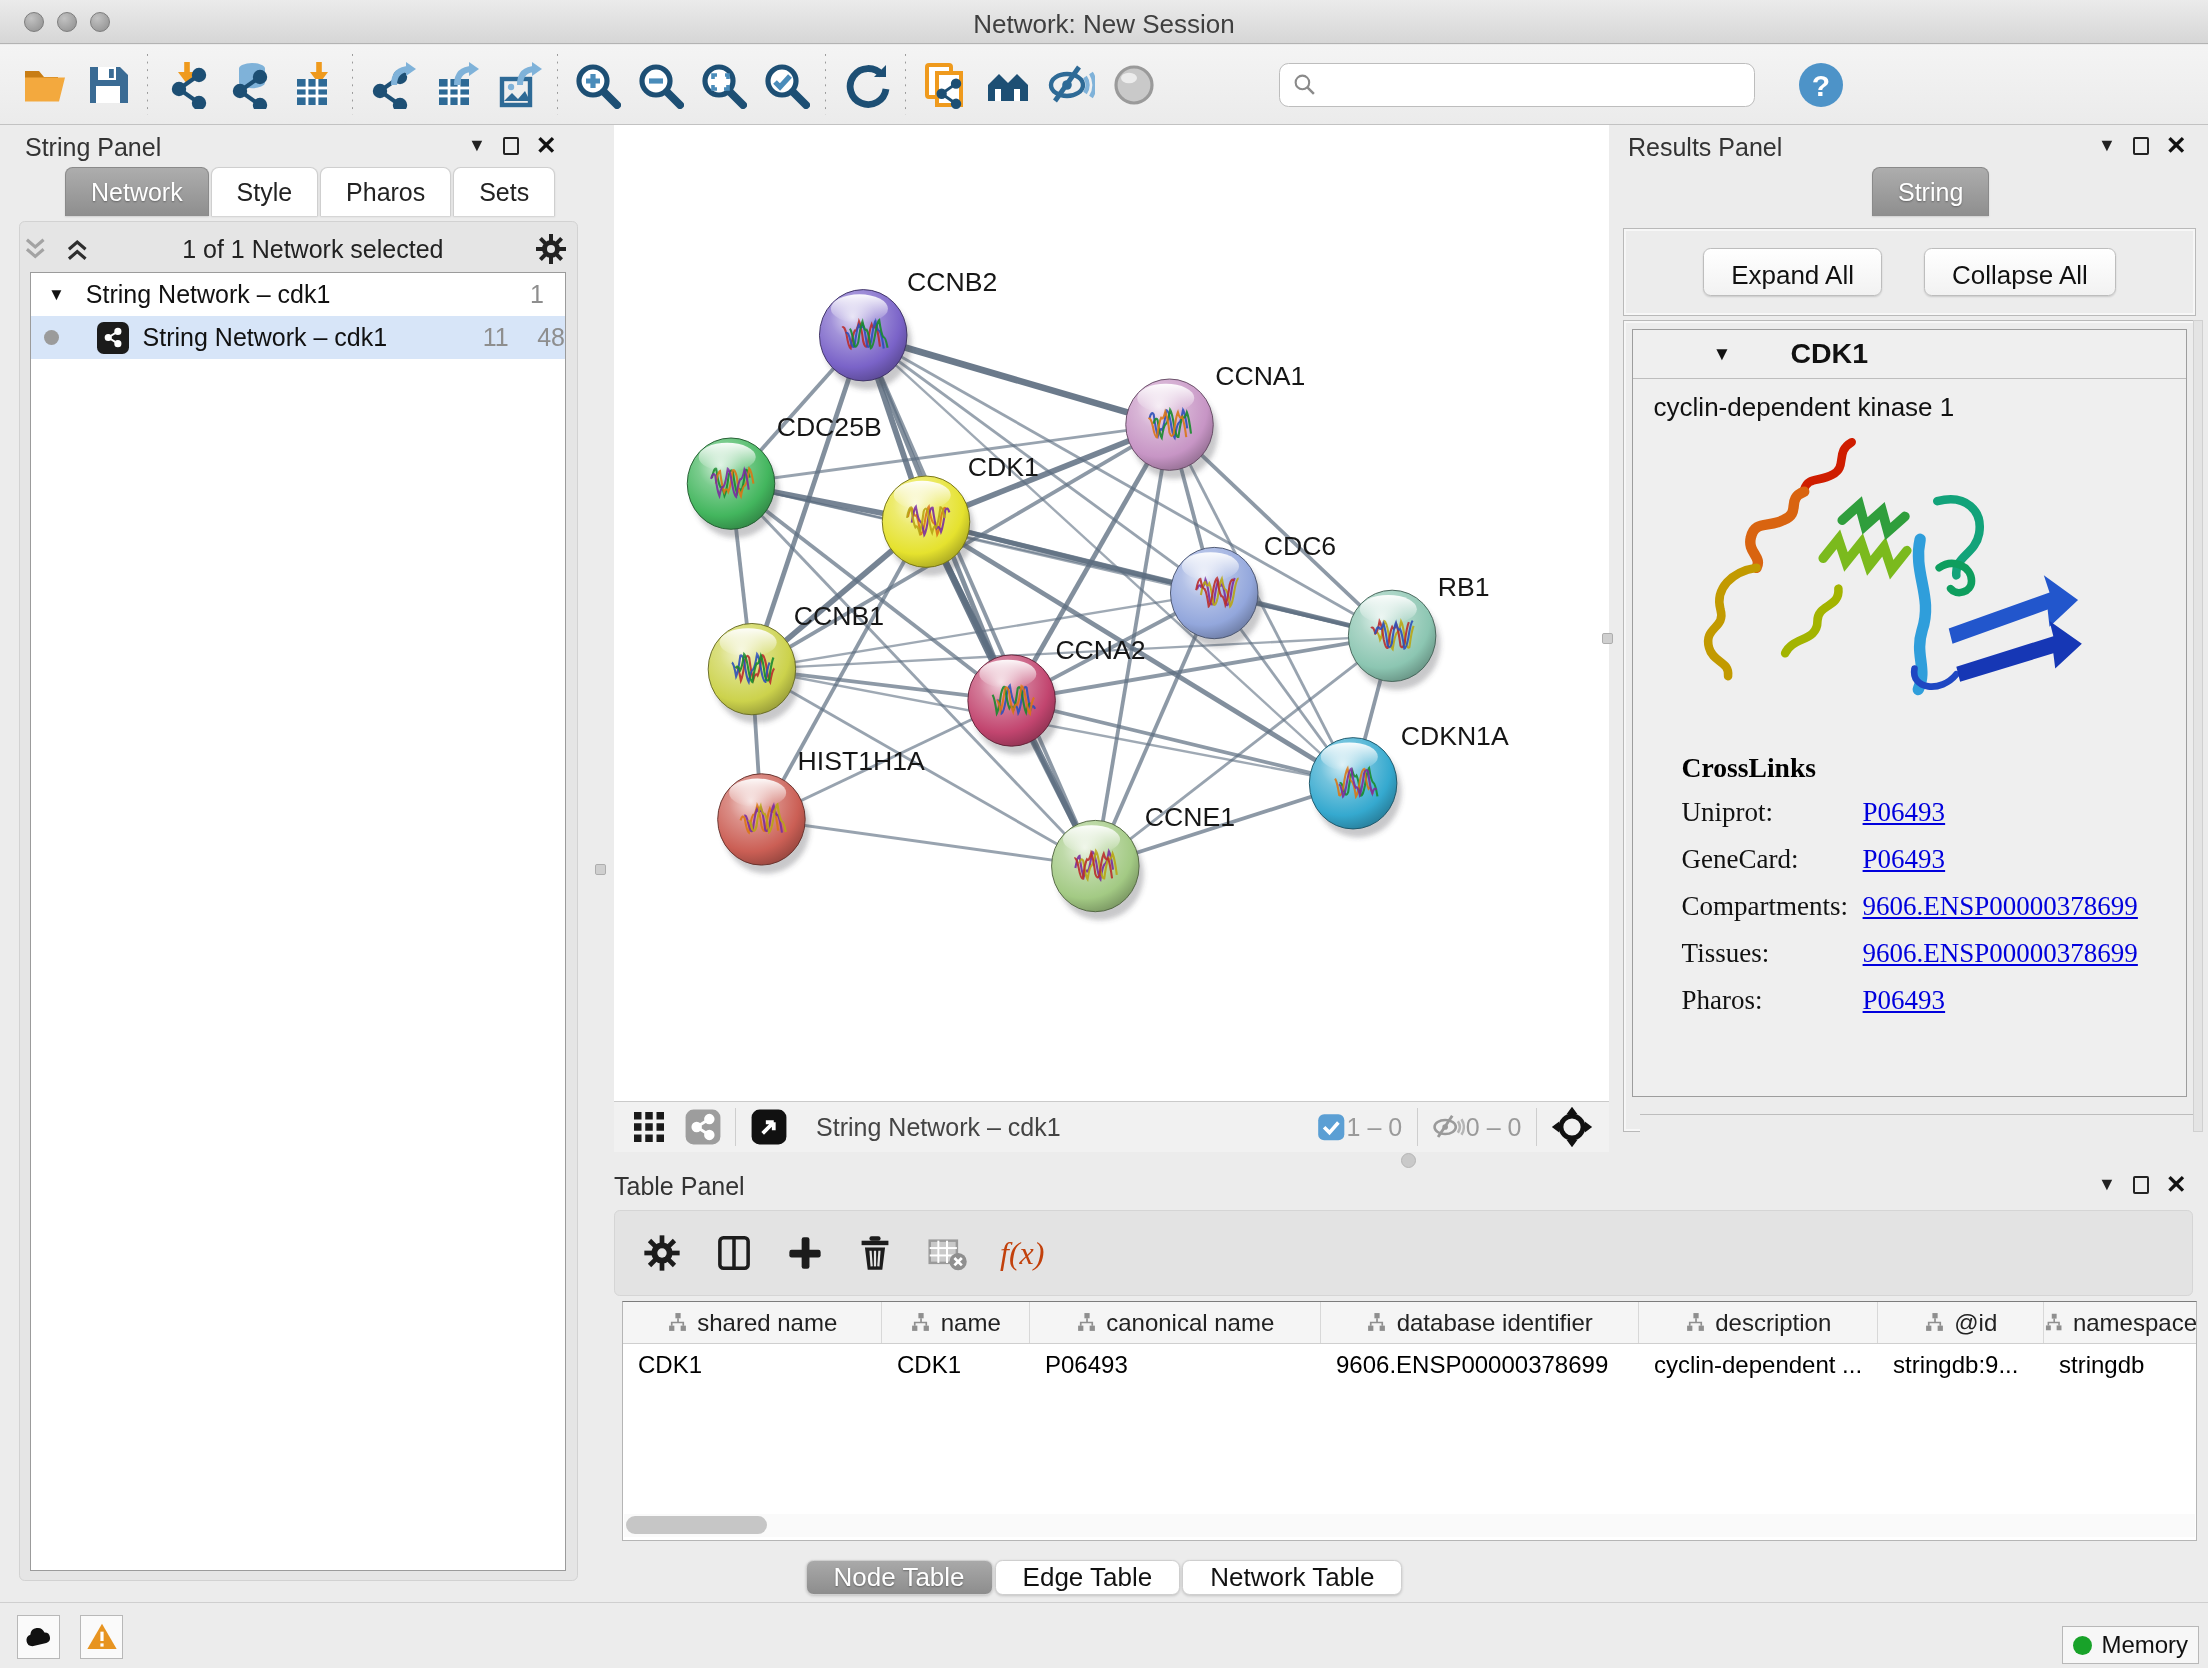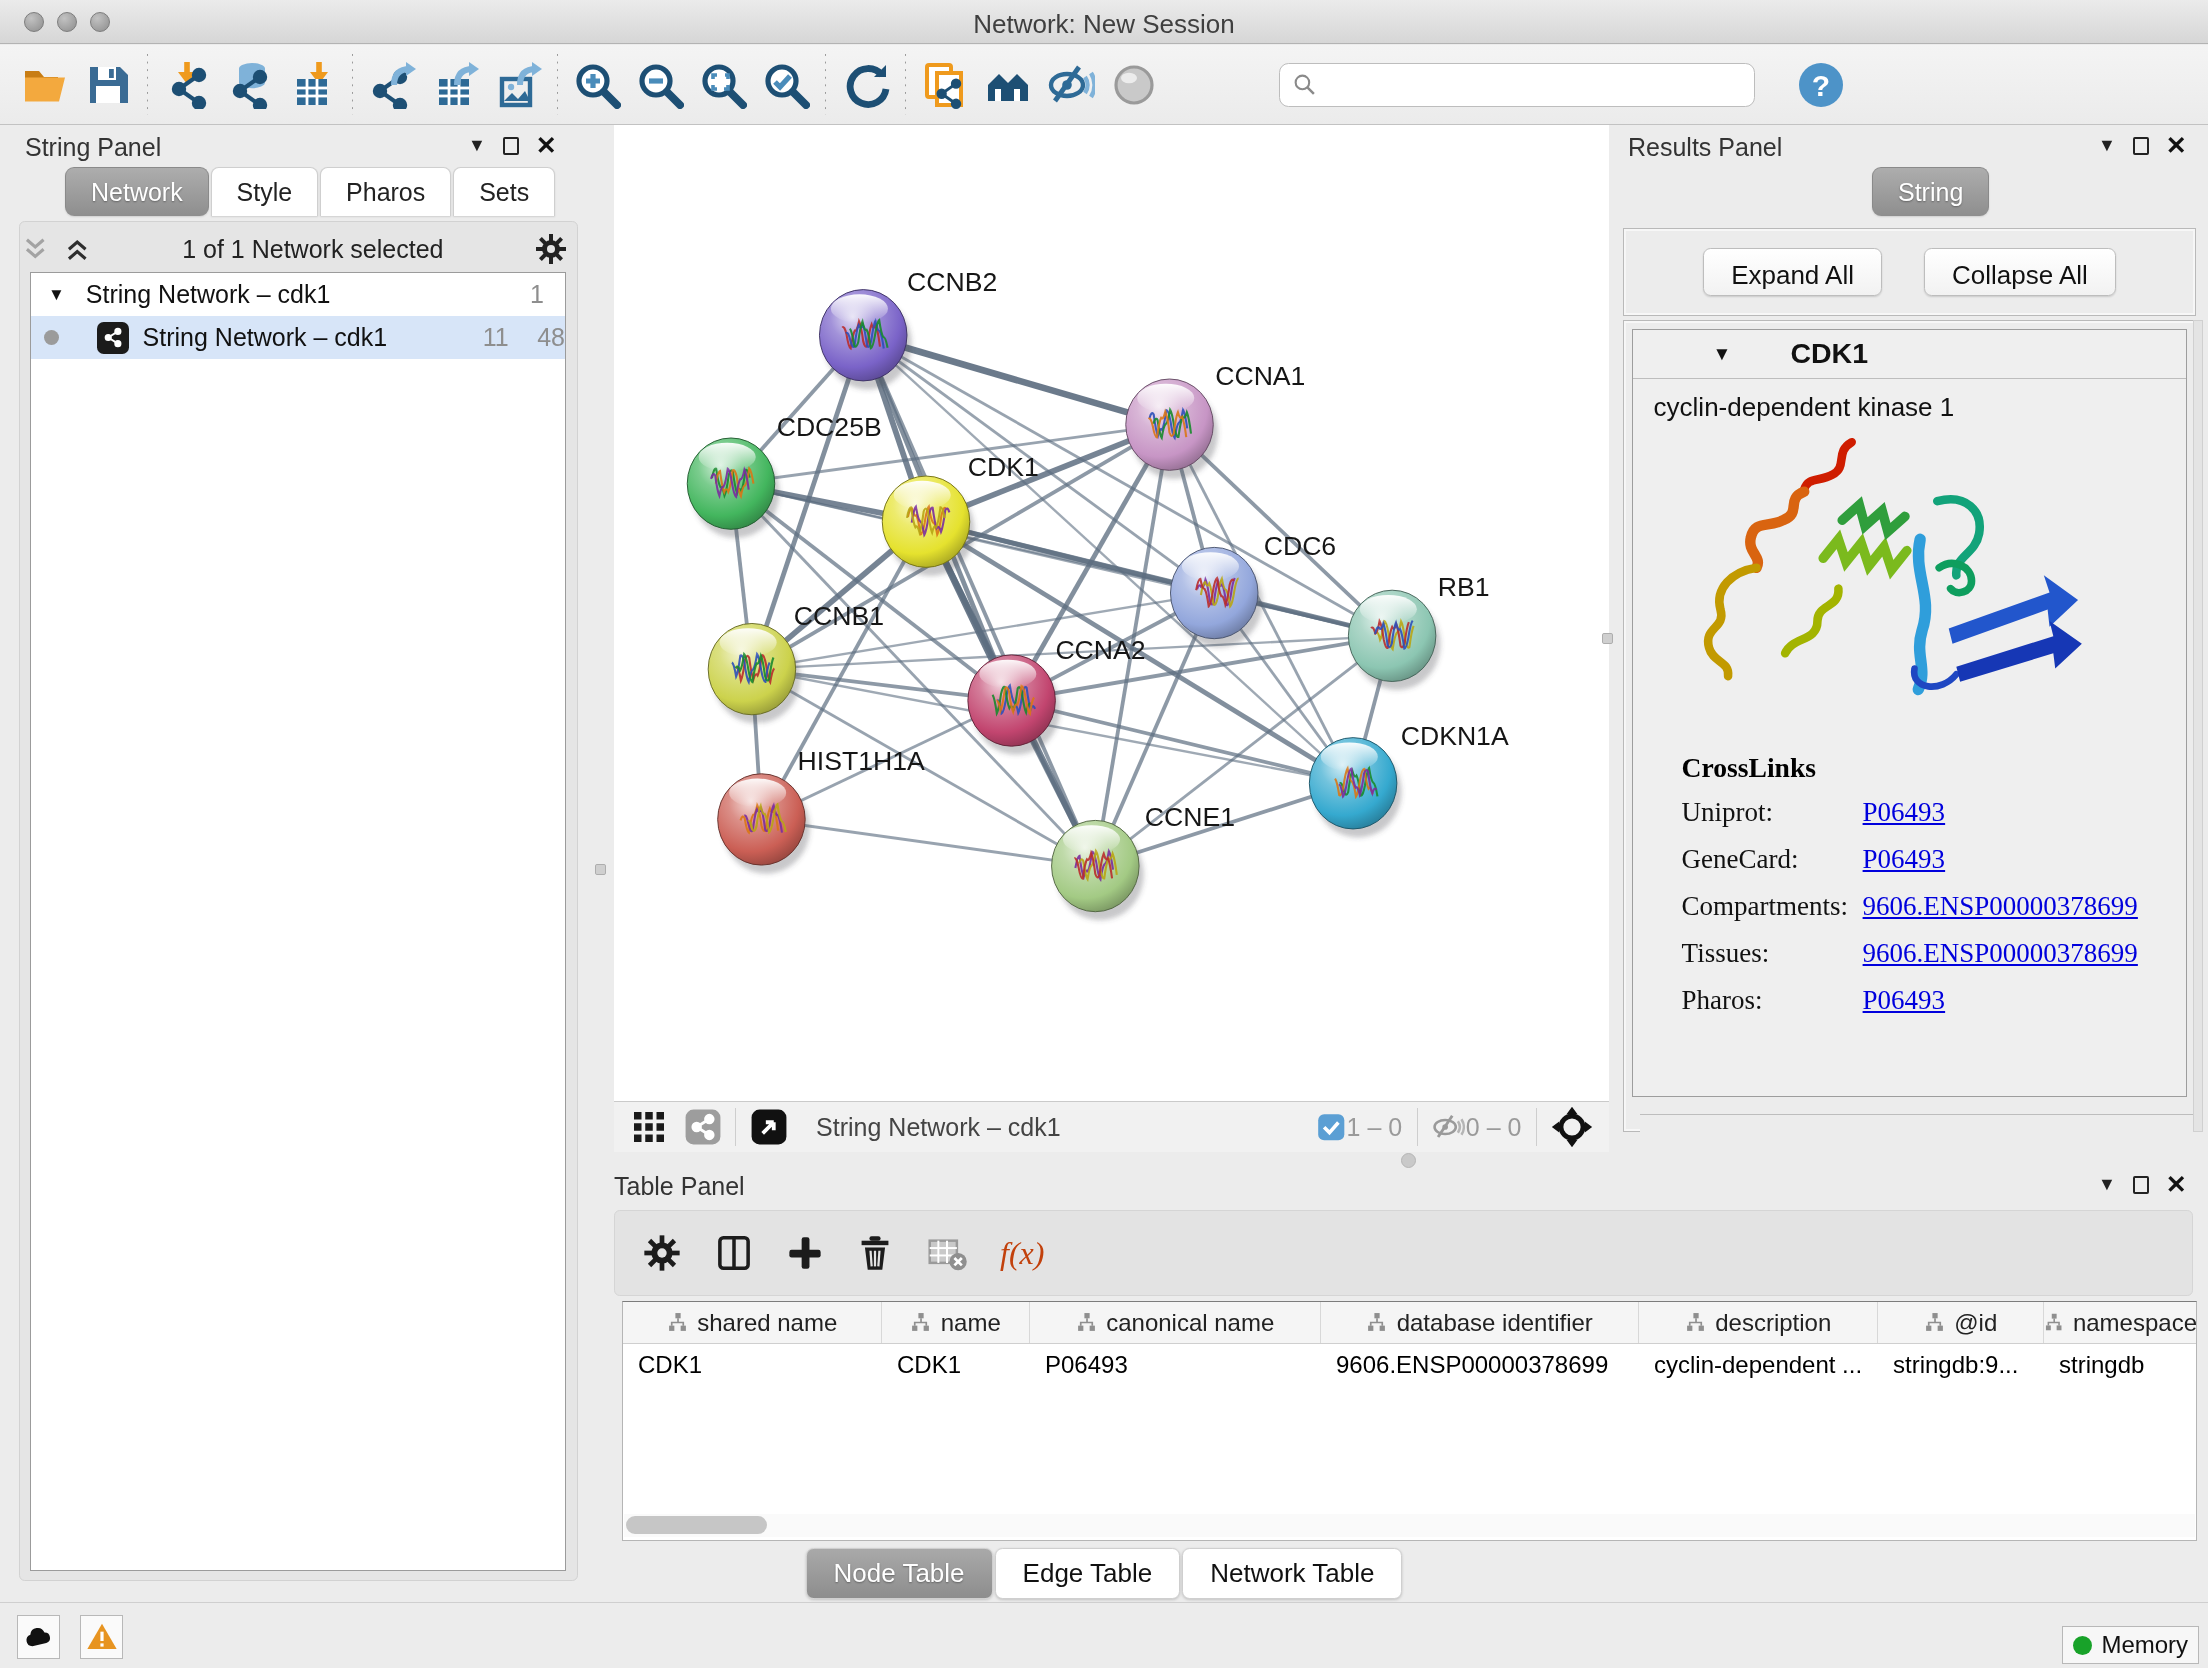--- a/index.html
+++ b/index.html
@@ -33,21 +33,21 @@
   .pctrl { display:inline-flex; align-items:center; gap:17px; }
   .pctrl .tri { font-size:18px; color:#222; }
   .pctrl .flo { width:16px; height:18px; border:2.4px solid #222; border-radius:1.9px; display:inline-block; }
   .pctrl .clo { font-size:25px; font-weight:bold; color:#111; }
 
   .tabrow { position:absolute; display:flex; }
   .tab { height:49px; padding:0 25px; display:flex; align-items:center; justify-content:center;
     font-size:25px; border:1px solid #cfcfcf; border-bottom:none; border-radius:7.6px 7.6px 0 0;
     background:#fff; color:#222; margin-right:1.9px; box-shadow:0 1px 1.9px rgba(0,0,0,.12); }
   .tab.active { background:linear-gradient(#adadad,#8e8e8e); color:#fff; border-color:#8a8a8a;
-    text-shadow:0 1px 1.9px rgba(0,0,0,.35);border-radius:9px; }
+    text-shadow:0 1px 1.9px rgba(0,0,0,.35); }
 
   
   .ctrl-container { position:absolute; left:19px; top:221px; width:559px; height:1360px;
     background:#e5e5e5; border:1px solid #d2d2d2; border-radius:5.7px; }
   .chevrow { position:absolute; left:21px; top:228px; width:555px; height:42px;
     display:flex; align-items:center; font-size:25px; color:#222; }
   .netlist { position:absolute; left:30px; top:272px; width:536px; height:1299px;
     background:#fff; border:1px solid #9b9b9b; }
   .netrow { height:43px; display:flex; align-items:center; font-size:25px; color:#111; }
   .netrow .cnt { color:#8e8e8e; }
@@ -99,23 +99,23 @@
     background:#fff; border:1px solid #b5b5b5; border-top:1.9px solid #7c7c7c; overflow:hidden; }
   .thead { display:flex; height:42px; background:#f5f5f5; border-bottom:1px solid #cfcfcf; }
   .th { display:flex; align-items:center; justify-content:center; gap:9.5px; font-size:24px; color:#222;
     border-right:1px solid #d8d8d8; overflow:hidden; white-space:nowrap; flex:none; }
   .trow { display:flex; height:42px; }
   .td { font-size:24px; color:#000; padding-left:15px; display:flex; align-items:center;
     overflow:hidden; white-space:nowrap; flex:none; }
   .hscroll { position:absolute; left:624px; top:1514px; width:1571px; height:23px; background:#fafafa; }
   .hthumb { position:absolute; left:1.9px; top:1.9px; width:141px; height:18px; background:#c6c6c6; border-radius:9.5px; }
   .bottom-tabs { position:absolute; left:0; top:1548px; width:2208px; display:flex; justify-content:center; }
-  .btab { height:51px; padding:16px 27px; display:flex; align-items:center; font-size:26px;
+  .btab { height:35px; padding:16px 27px; display:flex; align-items:center; font-size:26px;
     background:#fff; color:#111; border:1px solid #cfcfcf; border-radius:7.6px;
-    margin:0 1px; box-shadow:0 1px 2.9px rgba(0,0,0,.18); }
+    margin:12px 1px; box-shadow:0 1px 2.9px rgba(0,0,0,.18); }
   .btab.active { background:linear-gradient(#a9a9a9,#8d8d8d); color:#fff; text-shadow:0 1px 1.9px rgba(0,0,0,.35); }
 
   
   .statusline { position:absolute; left:0; top:1602px; width:2208px; height:1px; background:#cfcfcf; }
   .sbtn { position:absolute; top:1615px; width:43px; height:44px; background:#fafafa;
     border:1.9px solid #b8b8b8; display:flex; align-items:center; justify-content:center; cursor:pointer; }
   .membtn { position:absolute; top:1626px; left:2062px; width:137px; height:38px;
     background:#f7f7f7; border:1px solid #b8b8b8; display:flex; align-items:center; justify-content:center;
     gap:9.5px; font-size:24px; color:#111; cursor:pointer; }
   .memdot { width:19px; height:19px; border-radius:50%; background:#18a229; }

